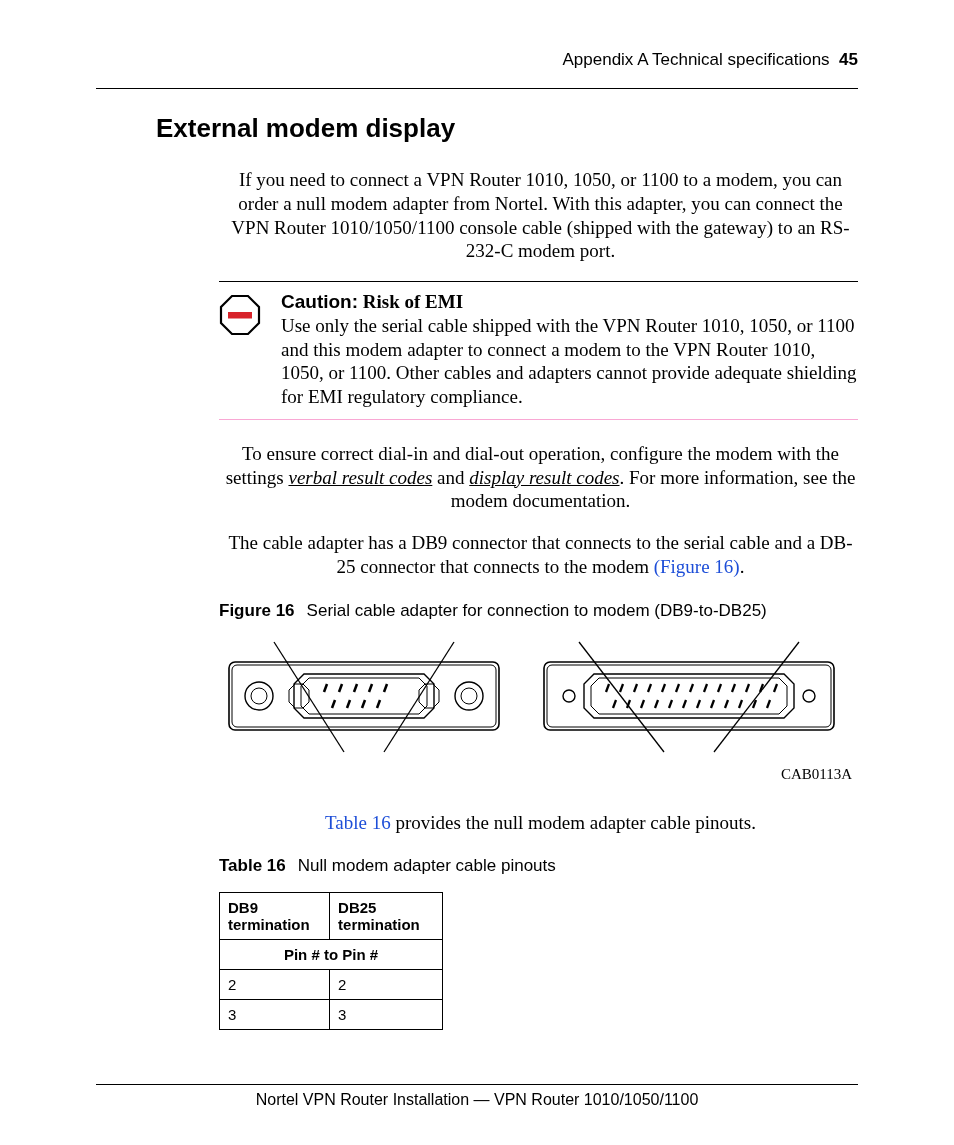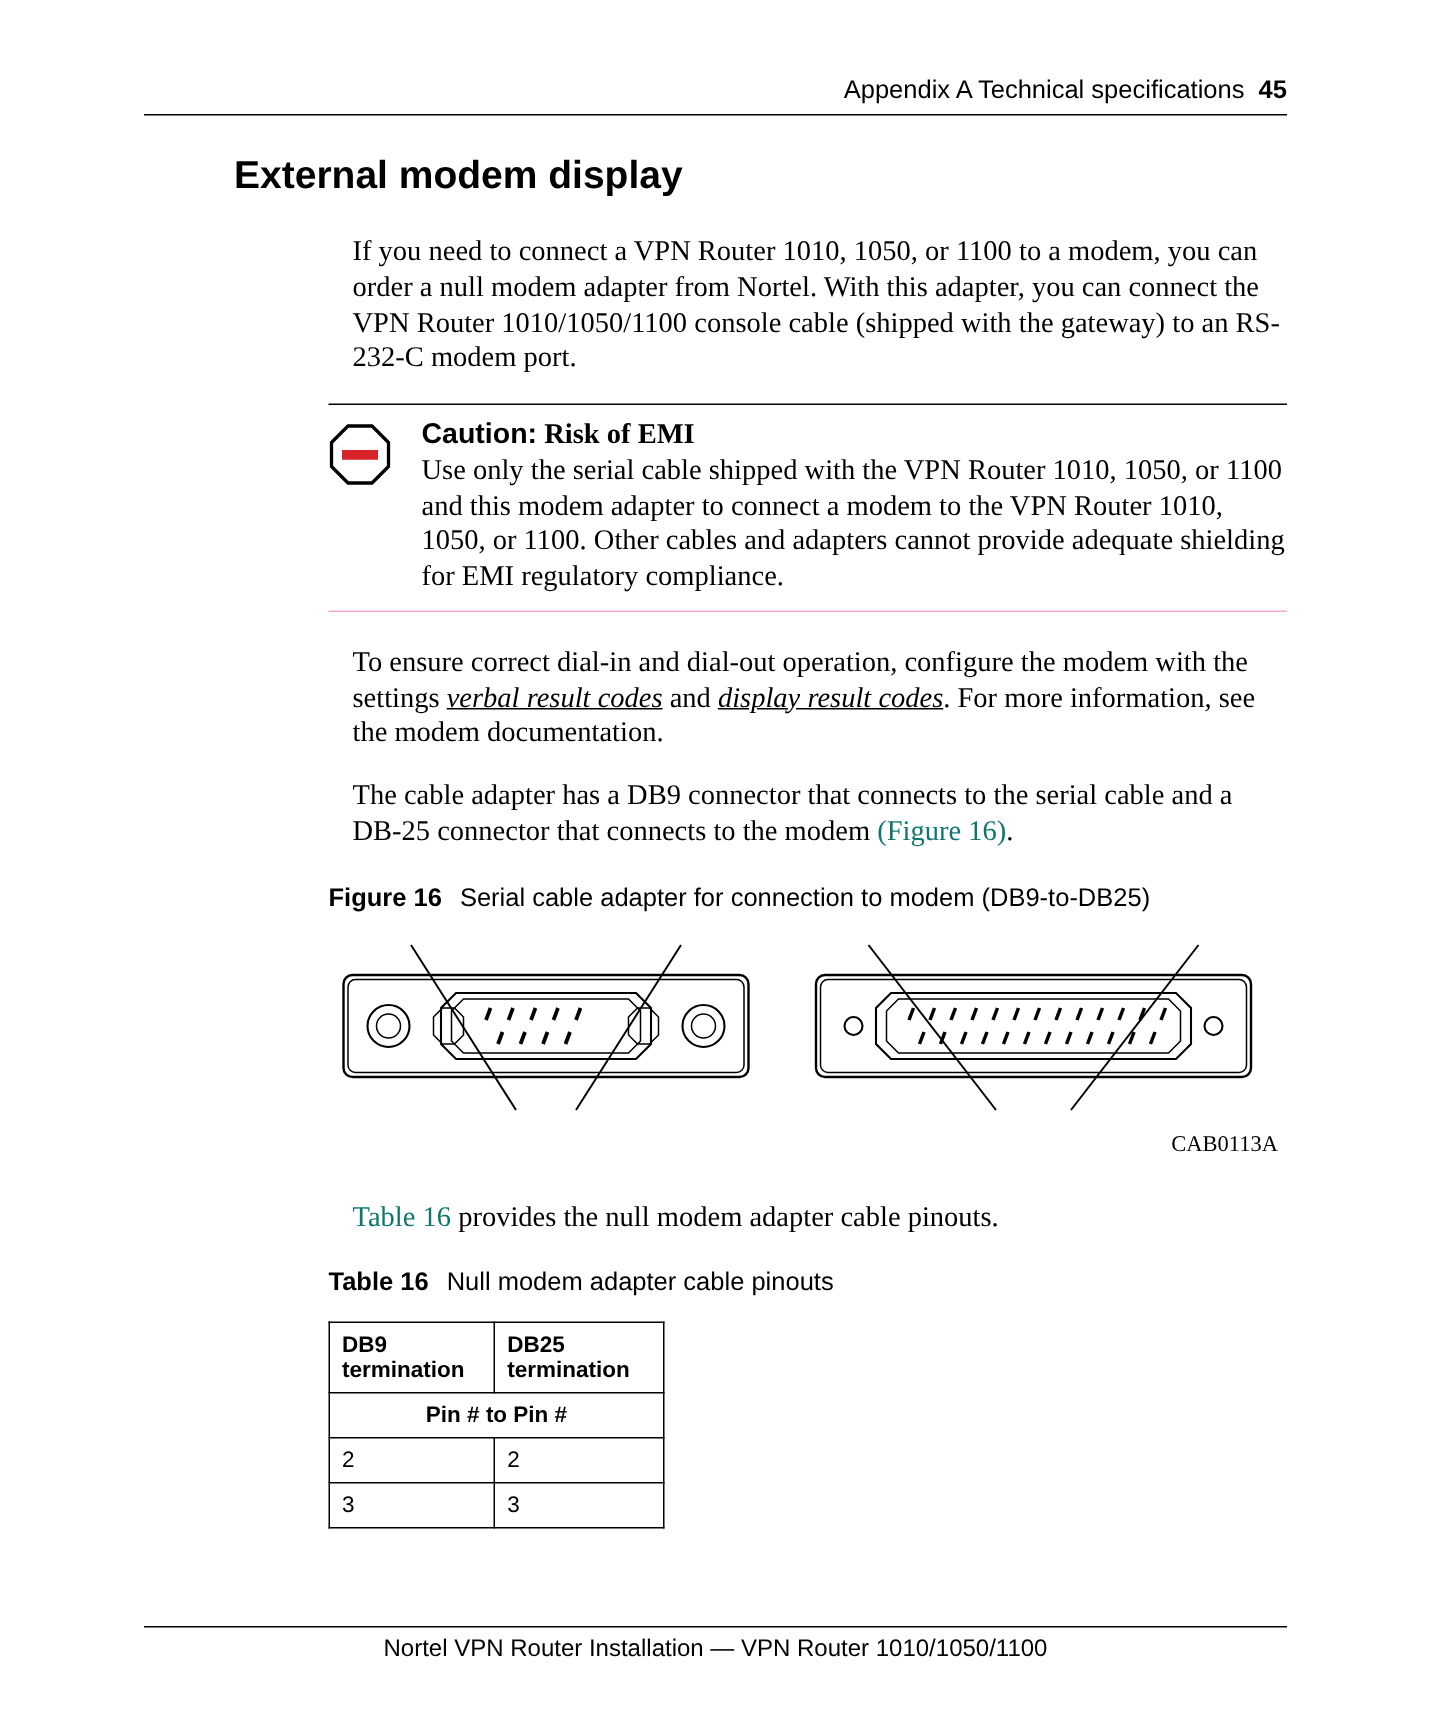--- a/index.html
+++ b/index.html
@@ -13,38 +13,38 @@
     width: 954px;
     height: 1145px;
     box-sizing: border-box;
     padding: 50px 96px 30px 96px;
     position: relative;
   }
   .hdr {
     font-family: Helvetica, Arial, sans-serif;
     font-size: 17px;
     text-align: right;
-    margin-bottom: 6px;
+    margin-bottom: 18px;
   }
   .hdr .pn { font-weight: bold; }
   .hdr-rule {
     border: none;
     border-top: 1px solid #000;
     margin: 0 0 24px 0;
   }
   h1.sec {
     font-family: Helvetica, Arial, sans-serif;
     font-weight: bold;
     font-size: 26px;
     margin: 0 0 24px 60px;
   }
   .body-col { margin-left: 123px; }
-  p { margin: 0 0 18px 16px; line-height: 1.25; }
+  p { margin: 0 0 18px 4px; line-height: 1.25; text-align: center; }
   .italic { font-style: italic; text-decoration: underline; }
-  .link { color: #0f766e; }
+  .link { color: #1d4ed8; }
 
   .caution-block {
     border-top: 1px solid #000;
     border-bottom: 1px solid #f9a8d4;
     padding: 8px 0 10px 0;
     margin: 6px 0 22px 0;
   }
   .caution-row { display: flex; }
   .caution-icon {
     width: 62px; flex: none;

